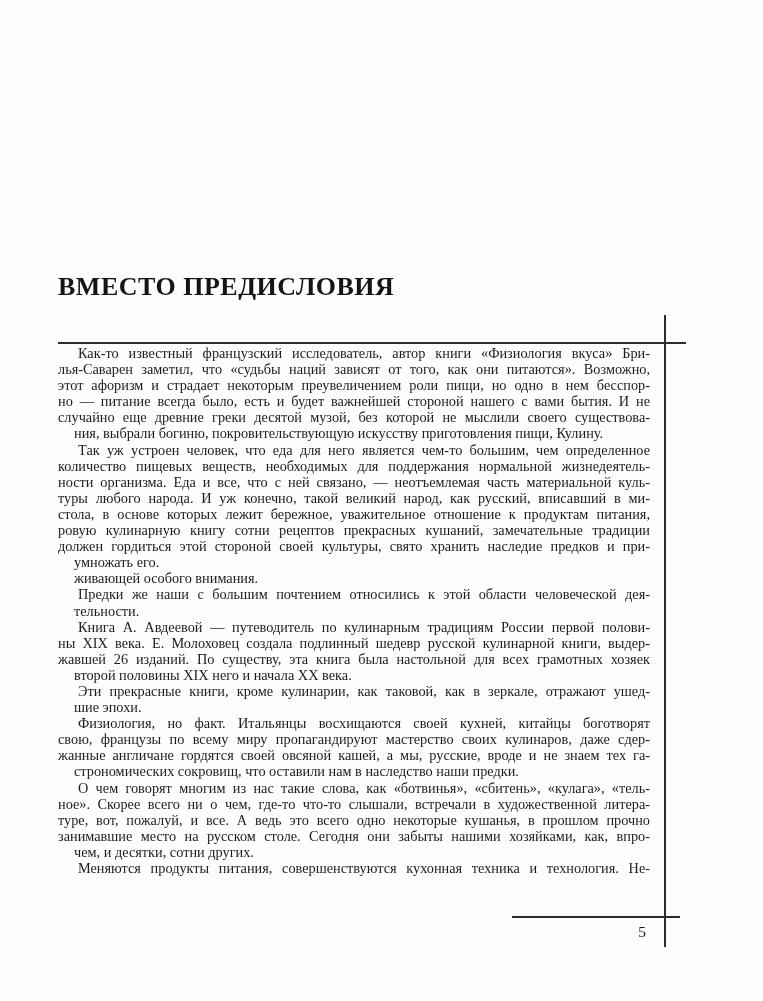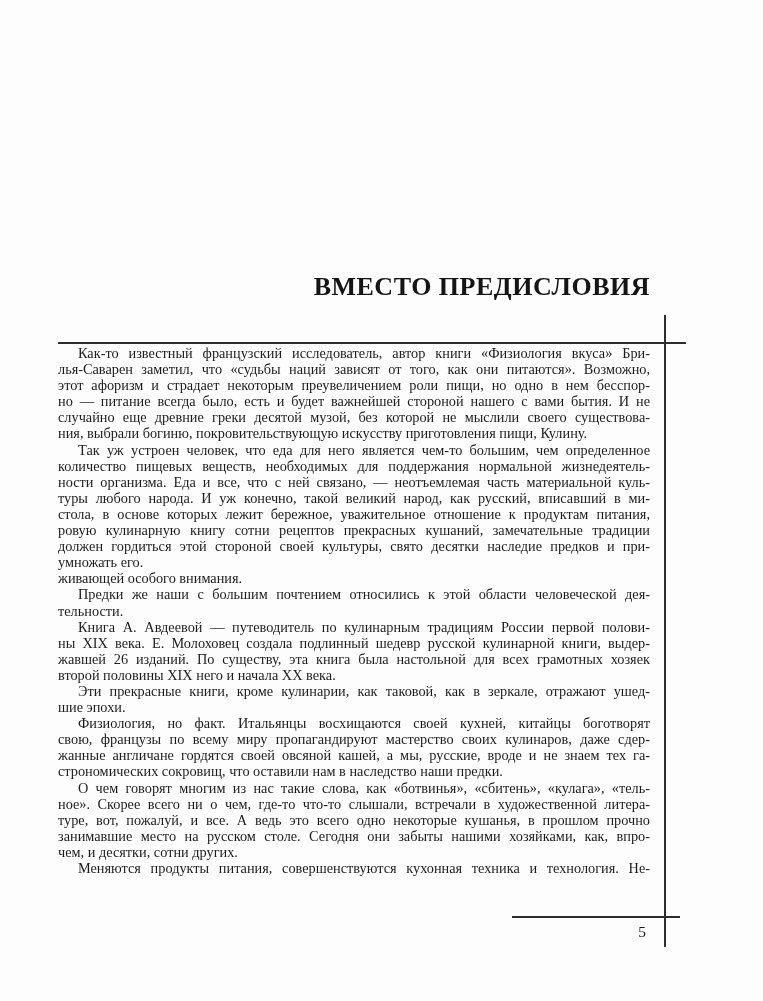--- a/index.html
+++ b/index.html
@@ -15,21 +15,21 @@
     font-family: "Liberation Serif", "DejaVu Serif", serif;
     color: #1c1c1c;
     overflow: hidden;
   }
   .heading {
     position: absolute;
     left: 58px;
     top: 272px;
     width: 592px;
     margin: 0;
-    text-align: right;
+    text-align: left;
     font-size: 26px;
     font-weight: bold;
     letter-spacing: 0.5px;
     color: #151515;
     white-space: nowrap;
   }
   .rule {
     position: absolute;
     background: #2e2e2e;
   }
@@ -67,20 +67,21 @@
     text-align-last: justify;
     white-space: normal;
     height: 16.1px;
     overflow: hidden;
   }
   .line.first {
     text-indent: 20px;
   }
   .line.last {
     text-align-last: left;
+    margin-left: 16px;
   }
   .page-number {
     position: absolute;
     left: 626px;
     top: 923px;
     width: 32px;
     text-align: center;
     font-size: 15.5px;
     color: #1c1c1c;
   }
@@ -104,21 +105,21 @@
         <div class="line">случайно еще древние греки десятой музой, без которой не мыслили своего существова-</div>
         <div class="line last">ния, выбрали богиню, покровительствующую искусству приготовления пищи, Кулину.</div>
       </div>
       <div class="paragraph">
         <div class="line first">Так уж устроен человек, что еда для него является чем-то большим, чем определенное</div>
         <div class="line">количество пищевых веществ, необходимых для поддержания нормальной жизнедеятель-</div>
         <div class="line">ности организма. Еда и все, что с ней связано, — неотъемлемая часть материальной куль-</div>
         <div class="line">туры любого народа. И уж конечно, такой великий народ, как русский, вписавший в ми-</div>
         <div class="line">стола, в основе которых лежит бережное, уважительное отношение к продуктам питания,</div>
         <div class="line">ровую кулинарную книгу сотни рецептов прекрасных кушаний, замечательные традиции</div>
-        <div class="line">должен гордиться этой стороной своей культуры, свято десятки наследие предков и при-</div>
+        <div class="line">должен гордиться этой стороной своей культуры, свято хранить наследие предков и при-</div>
         <div class="line last">умножать его.</div>
       </div>
       <div class="paragraph">
         <div class="line last">живающей особого внимания.</div>
       </div>
       <div class="paragraph">
         <div class="line first">Предки же наши с большим почтением относились к этой области человеческой дея-</div>
         <div class="line last">тельности.</div>
       </div>
       <div class="paragraph">

